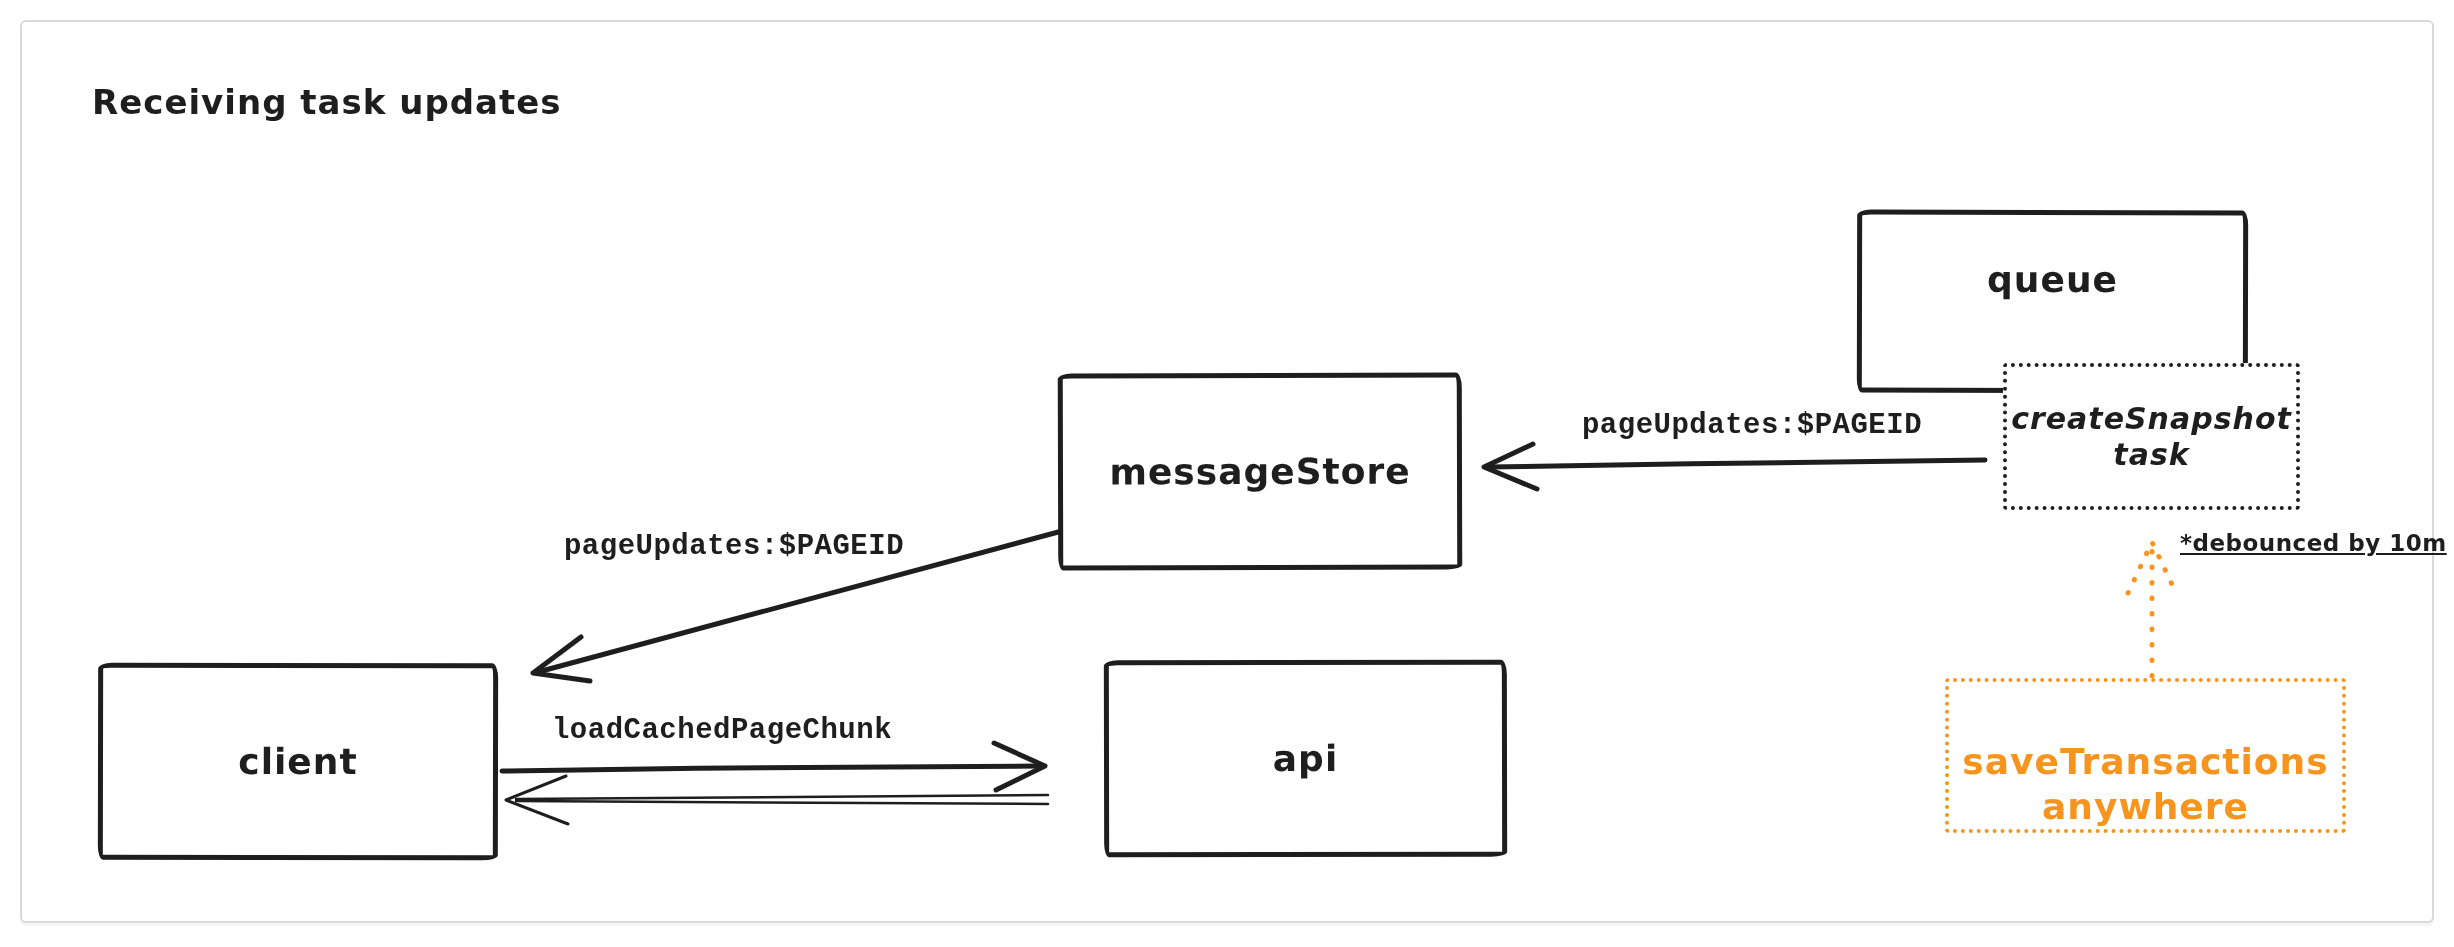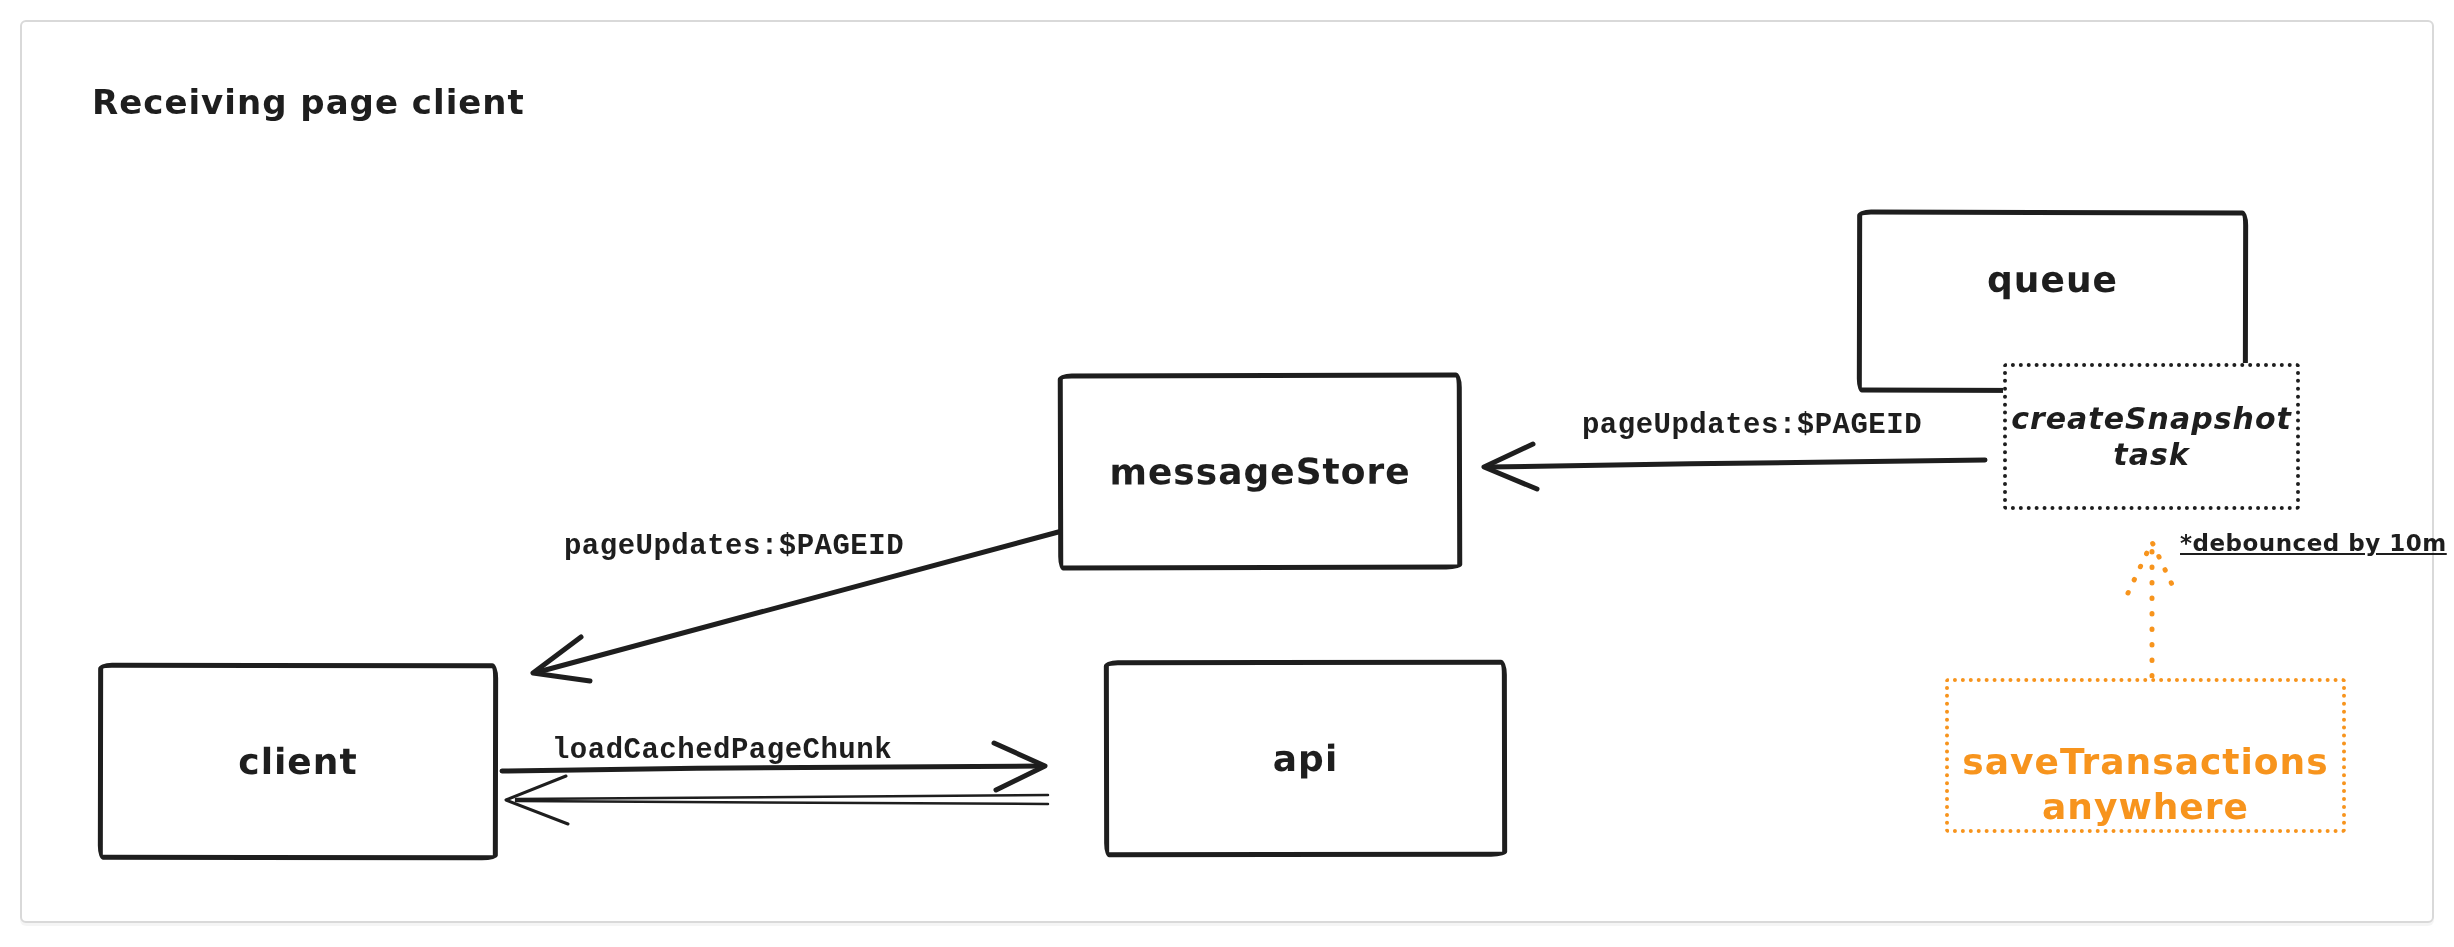--- a/index.html
+++ b/index.html
@@ -49,36 +49,36 @@
   #node-client{left:98px;top:663px;width:390px;height:187px;transform:rotate(0.1deg);}
   #node-api{left:1057px;top:660px;width:393px;height:187px;transform:rotate(-0.1deg);margin-left:47px;}
   #node-save-transactions{left:1945px;top:678px;width:393px;height:147px;font-size:36px;line-height:1.25;}
   .edge-label{
     position:absolute;transform:translate(-50%,-50%);
     font-size:29px;font-weight:600;letter-spacing:0.5px;
     white-space:nowrap;z-index:3;background:transparent;font-family:Liberation Mono, monospace;
   }
   #label-page-updates-right{left:1752px;top:425px;}
   #label-page-updates-left{left:734px;top:546px;}
-  #label-load-cached{left:722px;top:730px;margin-top:20px;}
+  #label-load-cached{left:722px;top:730px;}
   .note{
     position:absolute;left:2180px;top:530px;
     font-size:23px;font-weight:600;letter-spacing:0.5px;
     white-space:nowrap;z-index:3;text-decoration:underline;
   }
   svg.wires{position:absolute;left:0;top:0;z-index:1;}
   svg .ink{stroke:var(--ink,#1e1e1e);fill:none;stroke-linecap:round;stroke-linejoin:round;}
   svg .orange{stroke:var(--orange,#f7941d);fill:none;stroke-linecap:round;stroke-linejoin:round;}
 </style>
 </head>
 <body>
 
 <div class="frame"></div>
 
-<div class="title">Receiving page client</div>
+<div class="title">Receiving task updates</div>
 
 <svg class="wires" width="2454" height="947" viewBox="0 0 2454 947">
 
   <g>
     <path class="ink" stroke-width="5" d="M1985 460 C 1830 462, 1650 464, 1487 467"></path>
     <path class="ink" stroke-width="5" d="M1533 444 L1484 467 L1537 489"></path>
   </g>
 
   <g>
     <path class="ink" stroke-width="5" d="M1062 531 L538 672"></path>

